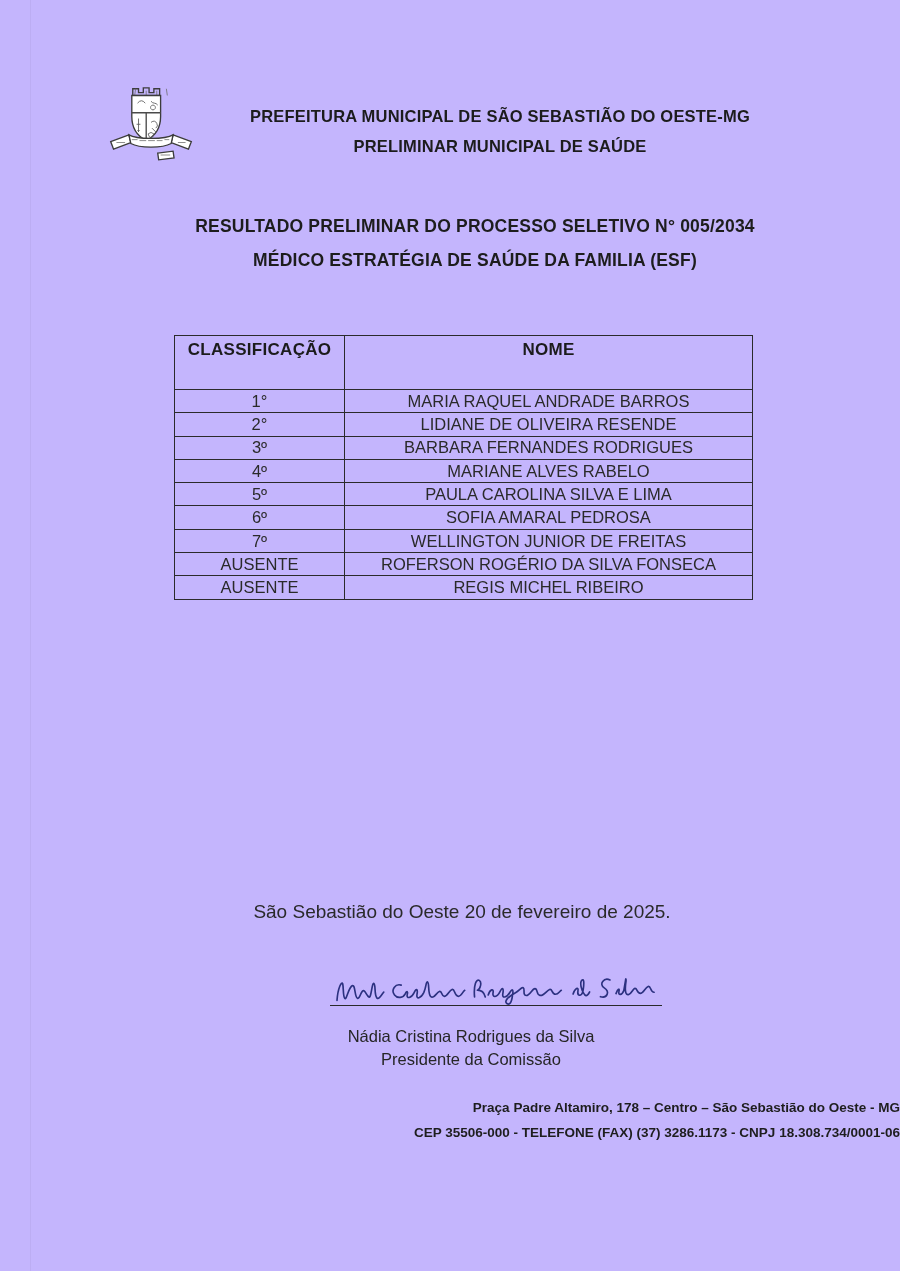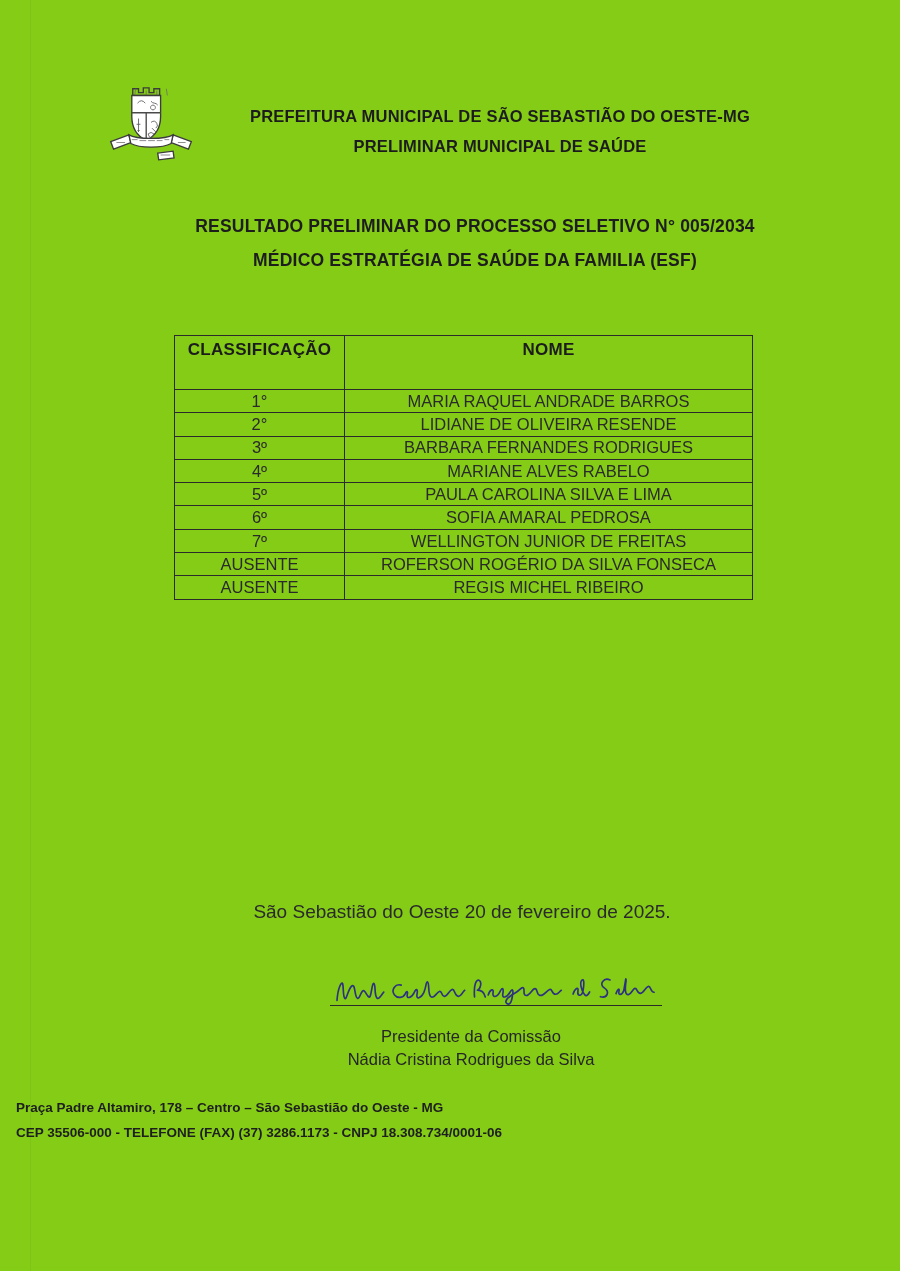--- a/index.html
+++ b/index.html
@@ -1,18 +1,18 @@
 <!DOCTYPE html>
 <html><head>
 <meta charset="utf-8">
 <style>
   html,body{margin:0;padding:0;background:#e8e8e8;}
   .page{
     position:relative;width:900px;height:1271px;margin:0 auto;
-    background:#84cc16;
+    background:#c4b5fd;
     font-family:"Liberation Sans","DejaVu Sans",sans-serif;
     color:#222;overflow:hidden;
     box-shadow:0 0 4px rgba(0,0,0,.2);
   }
   .scan-edge{position:absolute;left:30px;top:0;width:1px;height:100%;background:rgba(0,0,0,0.04);}
   .logo{position:absolute;left:103px;top:80px;width:96px;height:102px;}
   .org{
     position:absolute;left:190px;top:101px;width:620px;text-align:center;
     font-weight:bold;font-size:16.5px;line-height:30px;color:#1c1c1c;
     letter-spacing:.2px;
@@ -41,21 +41,21 @@
     position:absolute;left:24px;top:901px;width:876px;text-align:center;
     font-size:19px;color:#2a2a2a;
   }
   .sig-svg{position:absolute;left:333px;top:972px;width:322px;height:36px;transform:rotate(-0.6deg);}
   .sig-rule{position:absolute;left:330px;top:1005px;width:332px;border-top:1.6px solid #2a2a2a;}
   .signer{
     position:absolute;left:121px;top:1025px;width:700px;text-align:center;
     font-size:16.5px;line-height:22.5px;color:#262626;
   }
   .footer{
-    position:absolute;left:16px;top:1095px;width:884px;text-align:left;
+    position:absolute;left:16px;top:1095px;width:884px;text-align:right;
     font-weight:bold;font-size:13.5px;line-height:25px;color:#1e1e1e;
   }
 </style>
 </head>
 <body>
 
 <div class="page">
   <div class="scan-edge"></div>
 
   <div class="logo">
@@ -146,21 +146,21 @@
   <svg class="sig-svg" viewBox="0 0 330 34" stroke="#2c3180" stroke-width="1.7" fill="none" stroke-linecap="round" stroke-linejoin="round">
     <path d="M4,26 C5,13 9,6 10,9 C11,13 10,22 12,24 C14,26 16,12 20,11 C23,10 22,23 25,24 C27,25 28,19 30,17 C33,14 34,22 37,23 C39,24 40,8 42,9 C44,10 42,21 45,24 C47,26 50,20 52,18"></path>
     <path d="M70,11 C64,9 59,16 63,21 C66,25 72,24 74,20 C76,16 77,18 76,21 C75,25 80,25 83,19 C86,13 87,16 86,21 C85,26 90,25 93,19 C96,12 95,8 97,8 C99,9 97,20 100,23 C103,26 106,19 109,18 C112,17 111,23 114,23 C117,23 119,17 122,16 C125,15 124,22 128,23 C131,24 133,18 135,17"></path>
     <path d="M145,24 C144,12 147,5 150,7 C153,9 151,16 148,17 C152,17 155,20 156,24 M159,22 C161,16 165,15 164,20 C163,25 168,25 171,19 C174,13 175,16 174,21 C173,26 178,25 181,20 C184,15 185,17 184,22 C183,30 181,33 178,31 C175,29 179,24 187,20 C191,18 193,14 195,15 C197,16 194,23 198,23 C202,23 204,16 207,16 C210,16 208,22 212,23 C216,24 219,18 222,17 C225,16 224,22 228,22 C231,22 232,19 234,18"></path>
     <path d="M246,22 C248,16 252,14 251,19 C250,24 254,25 256,20 C258,9 257,6 255,8 C253,10 254,18 258,23 C260,25 262,22 263,20"></path>
     <path d="M284,8 C278,5 272,12 278,16 C284,20 281,27 274,25 M290,22 C292,17 294,16 293,20 C292,24 296,24 298,19 L300,8 C300,6 301,7 300,12 C299,20 300,24 303,23 C306,22 307,18 309,17 C312,16 311,22 315,22 C318,22 320,16 323,15 C326,14 325,21 329,21"></path>
   </svg>
   <div class="sig-rule"></div>
 
   <div class="signer">
+    <div>Nádia Cristina Rodrigues da Silva</div>
     <div>Presidente da Comissão</div>
-    <div>Nádia Cristina Rodrigues da Silva</div>
   </div>
 
   <div class="footer">
     <div>Praça Padre Altamiro, 178  – Centro – São Sebastião do Oeste - MG</div>
     <div>CEP 35506-000 - TELEFONE (FAX) (37) 3286.1173 - CNPJ 18.308.734/0001-06</div>
   </div>
 </div>
 
 </body></html>

